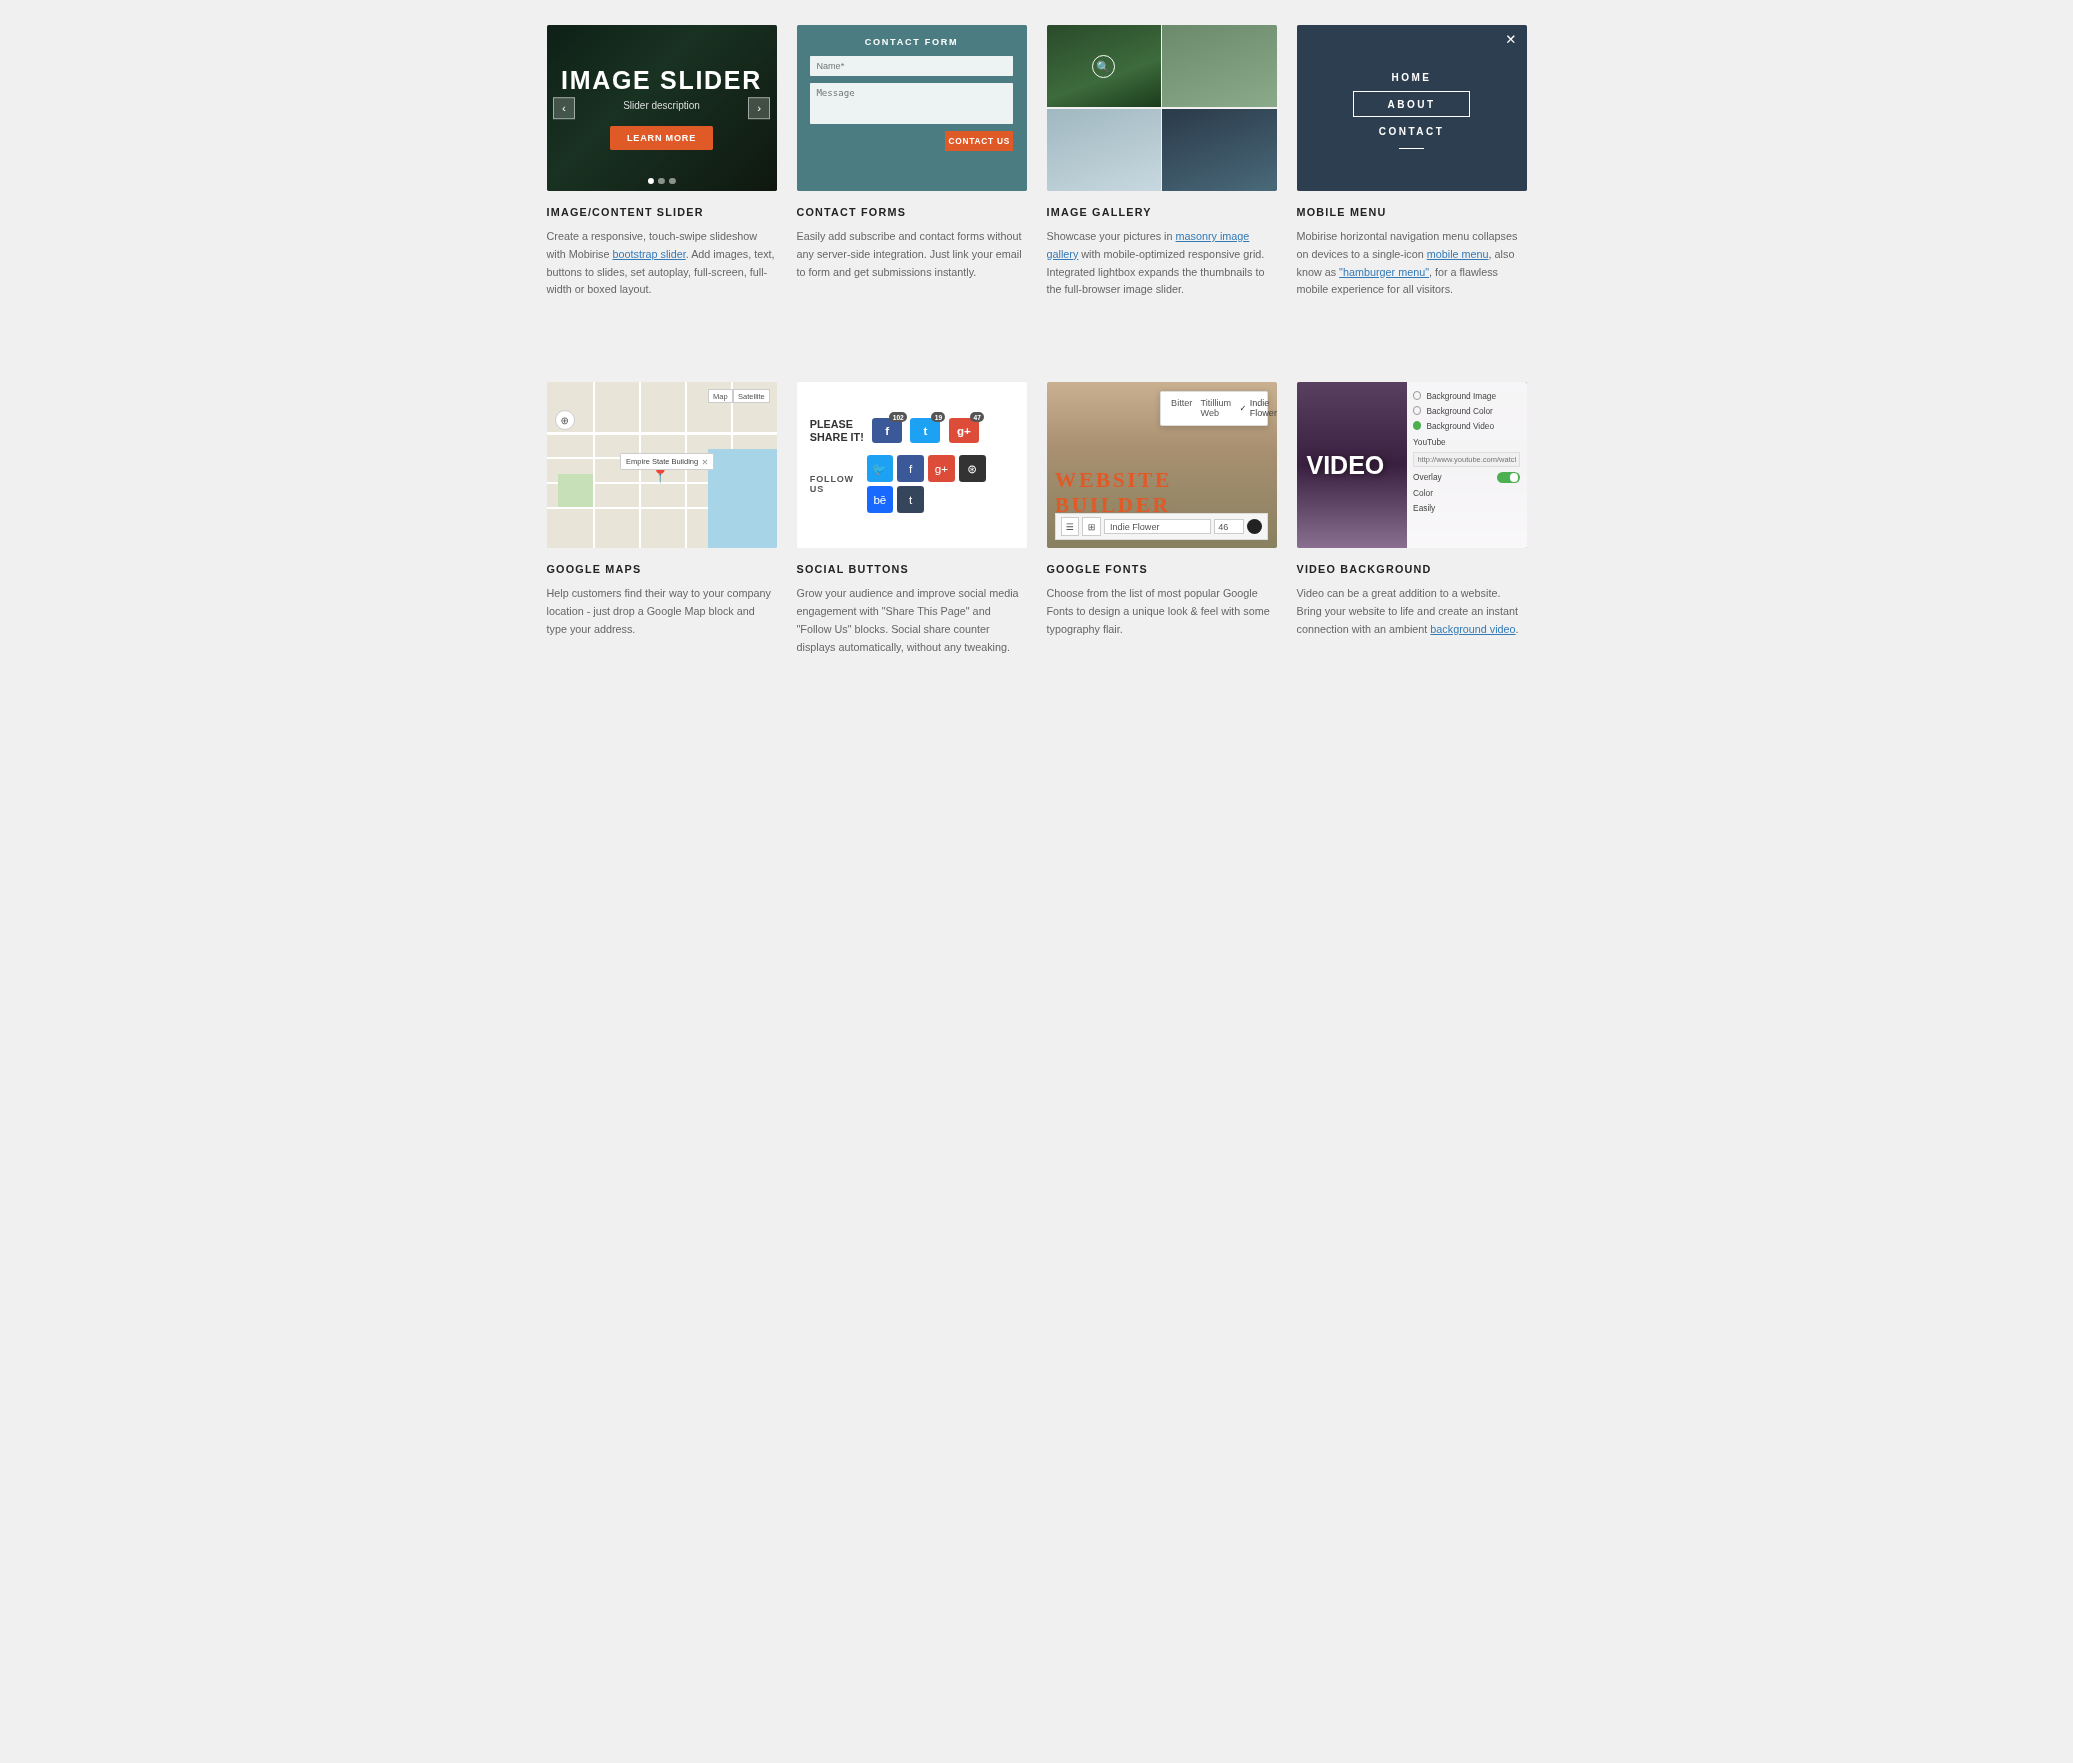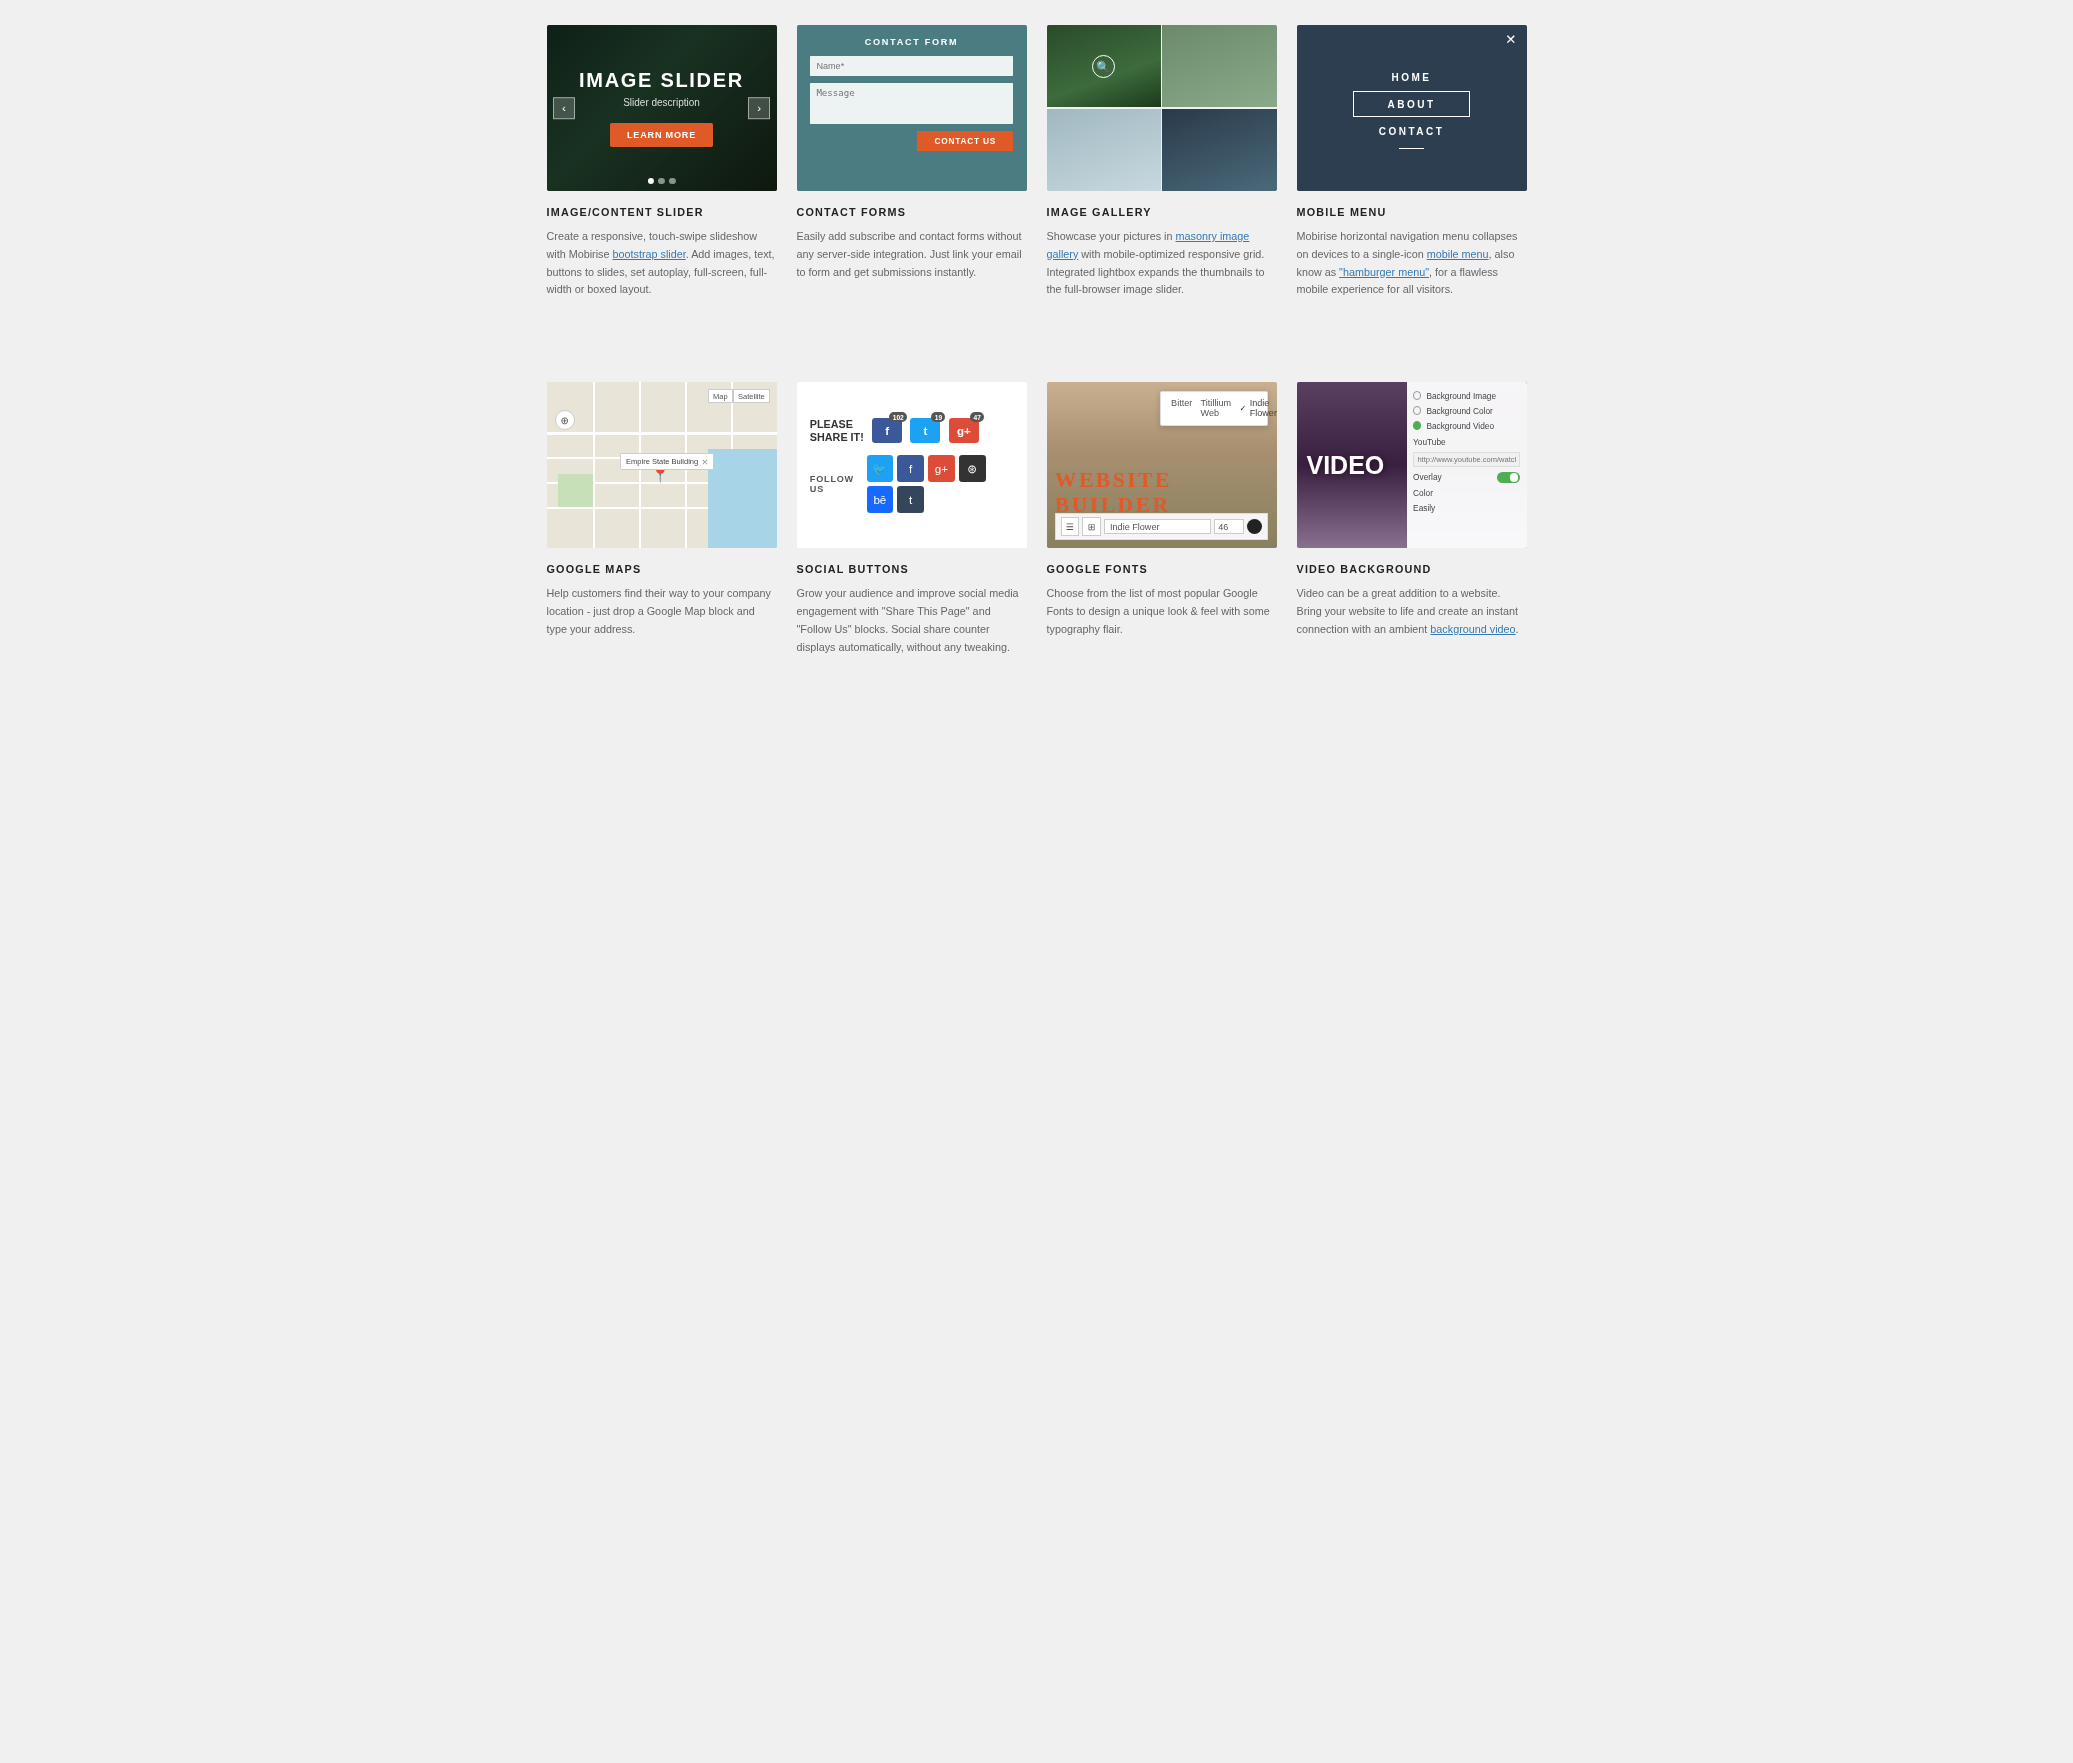--- a/index.html
+++ b/index.html
@@ -30,21 +30,21 @@
     .slider-preview {
       background: linear-gradient(rgba(0,0,0,0.45), rgba(0,0,0,0.45)),
         linear-gradient(135deg, #1a3a2a 0%, #2d5a3d 40%, #1a2a1a 100%);
       display: flex;
       flex-direction: column;
       align-items: center;
       justify-content: center;
       color: white;
     }
     .slider-title {
-      font-size: 20px;
+      font-size: 25px;
       font-weight: 900;
       letter-spacing: 1.7px;
       text-transform: uppercase;
       margin-bottom: 5px;
     }
     .slider-desc {
       font-size: 10px;
       margin-bottom: 15px;
       color: #ddd;
     }
@@ -124,21 +124,21 @@
       color: #999;
       border-radius: 0.8px;
       height: 41px;
       resize: none;
     }
     .contact-submit {
       align-self: flex-end;
       background: #e05a28;
       color: white;
       border: none;
-      padding: 5px 17px;
+      padding: 5px 3px;
       font-size: 8.3px;
       font-weight: 700;
       letter-spacing: 0.8px;
       text-transform: uppercase;
       cursor: pointer;
     }
 
     
     .gallery-preview {
       display: grid;

